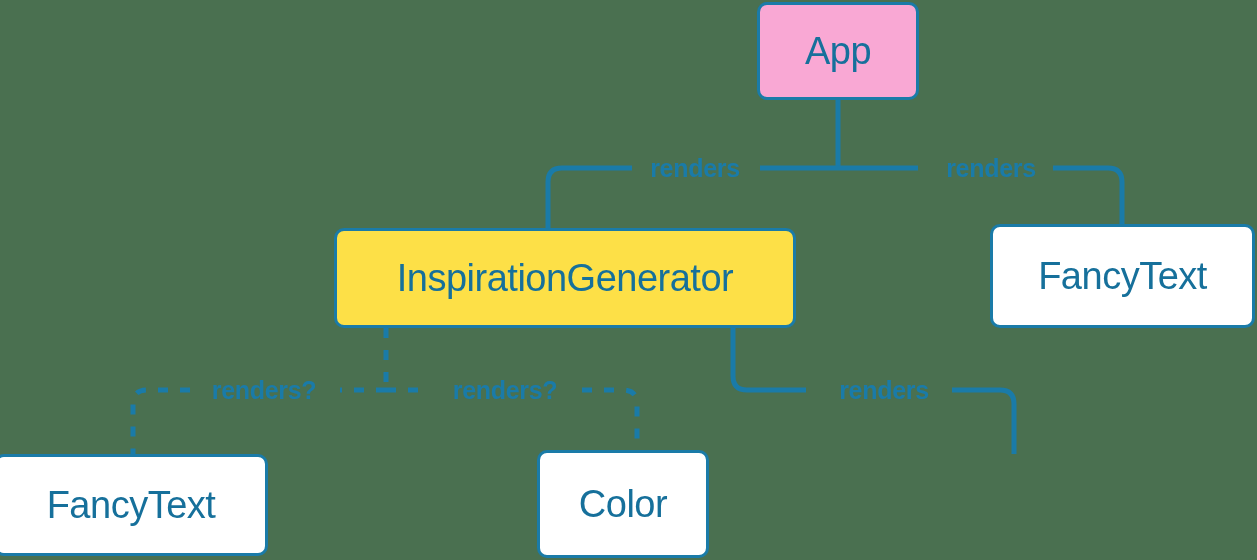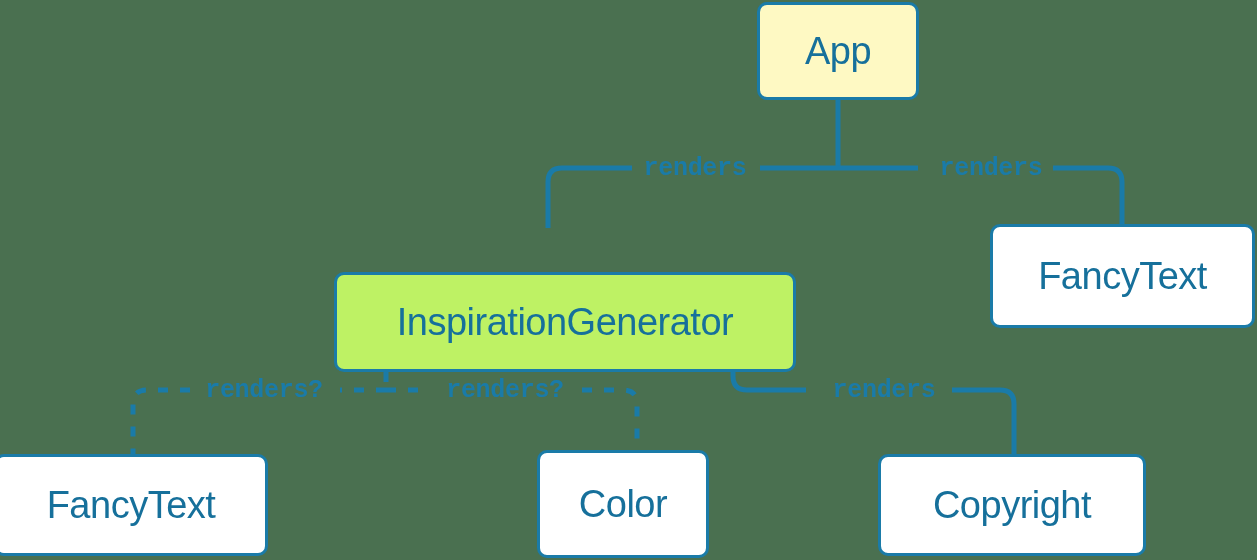--- a/index.html
+++ b/index.html
@@ -39,21 +39,21 @@
     font-weight: 400;
     letter-spacing: -0.5px;
     z-index: 2;
   }
   .node-label {
     white-space: nowrap;
   }
   .edge-label {
     position: absolute;
     color: #1a7ba8;
-    font-family: Liberation Mono, monospace;
+    font-family: Liberation Sans, sans-serif;
     font-weight: 700;
     font-size: 25px;
     letter-spacing: -0.3px;
     white-space: nowrap;
     z-index: 3;
     transform: translate(-50%, -50%);
     background: transparent;
   }
   
   #node-app        { left: 757px;  top: 2px;   width: 162px; height: 98px;  font-size: 38px; }
@@ -85,43 +85,40 @@
       <g stroke-dasharray="10 12" stroke="#1a7ba8">
         <path d="M 386,328 L 386,390"></path>
         <path d="M 386,390 L 340,390"></path>
         <path d="M 190,390 L 147,390 Q 133,390 133,404 L 133,454"></path>
         <path d="M 386,390 L 430,390"></path>
         <path d="M 582,390 L 623,390 Q 637,390 637,404 L 637,450"></path>
       </g>
     </g>
   </svg>
 
-  <div class="node" id="node-app" style="background: #fef9c3; border-color: rgb(26, 123, 168); color: rgb(22, 112, 155);">
+  <div class="node" id="node-app" style="background: #f9a8d4; border-color: rgb(26, 123, 168); color: rgb(22, 112, 155);">
     <span class="node-label">App</span>
   </div>
 
-  <div class="node" id="node-inspgen" style="background: #bef264; border-color: rgb(26, 123, 168); color: rgb(22, 112, 155); margin-top: 44px;">
+  <div class="node" id="node-inspgen" style="background: #fde047; border-color: rgb(26, 123, 168); color: rgb(22, 112, 155);">
     <span class="node-label">InspirationGenerator</span>
   </div>
 
   <div class="node" id="node-fancytext-right" style="background: rgb(255, 255, 255); border-color: rgb(26, 123, 168); color: rgb(22, 112, 155);">
     <span class="node-label">FancyText</span>
   </div>
 
   <div class="node" id="node-fancytext-left" style="background: rgb(255, 255, 255); border-color: rgb(26, 123, 168); color: rgb(22, 112, 155);">
     <span class="node-label">FancyText</span>
   </div>
 
   <div class="node" id="node-color" style="background: rgb(255, 255, 255); border-color: rgb(26, 123, 168); color: rgb(22, 112, 155);">
     <span class="node-label">Color</span>
   </div>
 
-  <div class="node" id="node-copyright" style="background: rgb(255, 255, 255); border-color: rgb(26, 123, 168); color: rgb(22, 112, 155);">
-    <span class="node-label">Copyright</span>
-  </div>
 
   <div class="edge-label" style="left: 695px; top: 168px; color: rgb(26, 123, 168);">renders</div>
 
   <div class="edge-label" style="left: 991px; top: 168px; color: rgb(26, 123, 168);">renders</div>
 
   <div class="edge-label" style="left: 264px; top: 390px; color: rgb(26, 123, 168);">renders?</div>
 
   <div class="edge-label" style="left: 505px; top: 390px; color: rgb(26, 123, 168);">renders?</div>
 
   <div class="edge-label" style="left: 884px; top: 390px; color: rgb(26, 123, 168);">renders</div>

